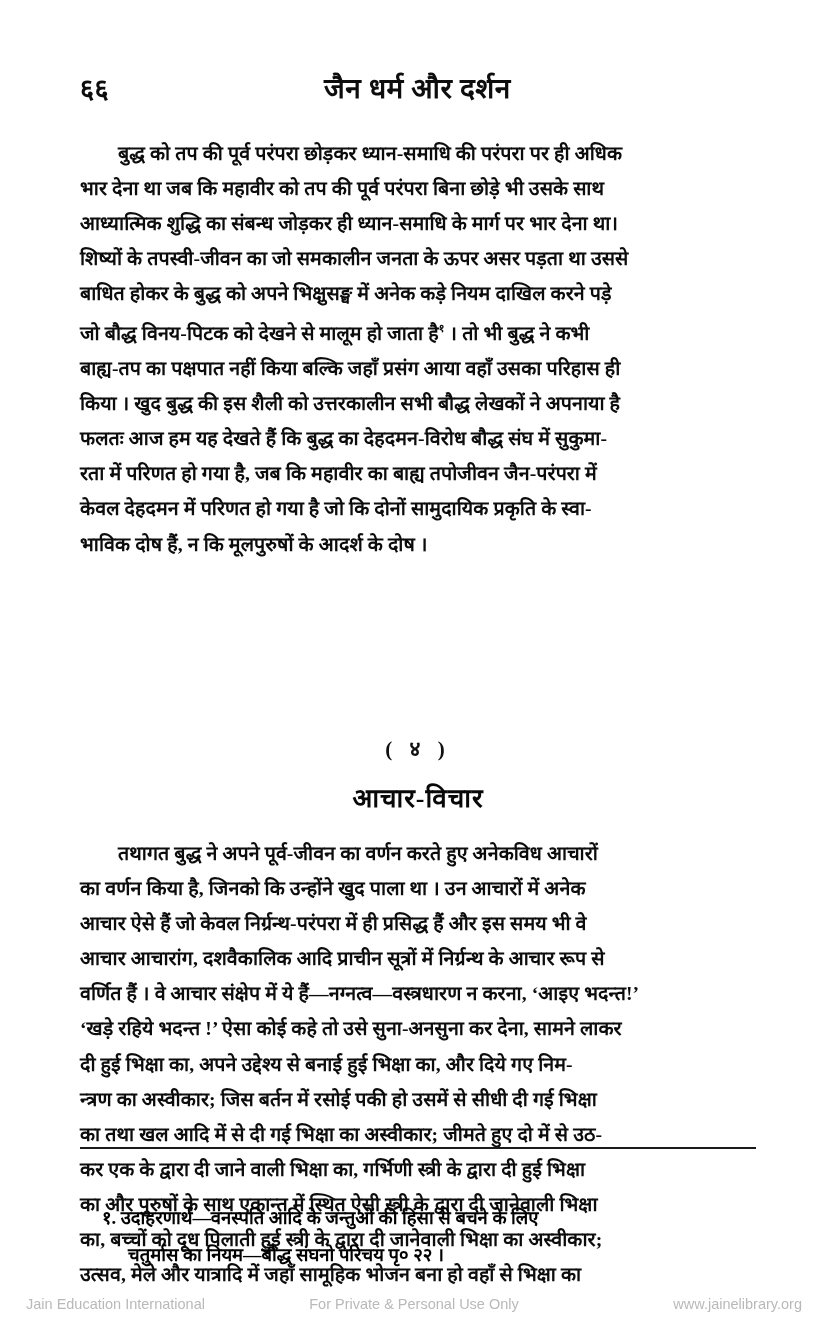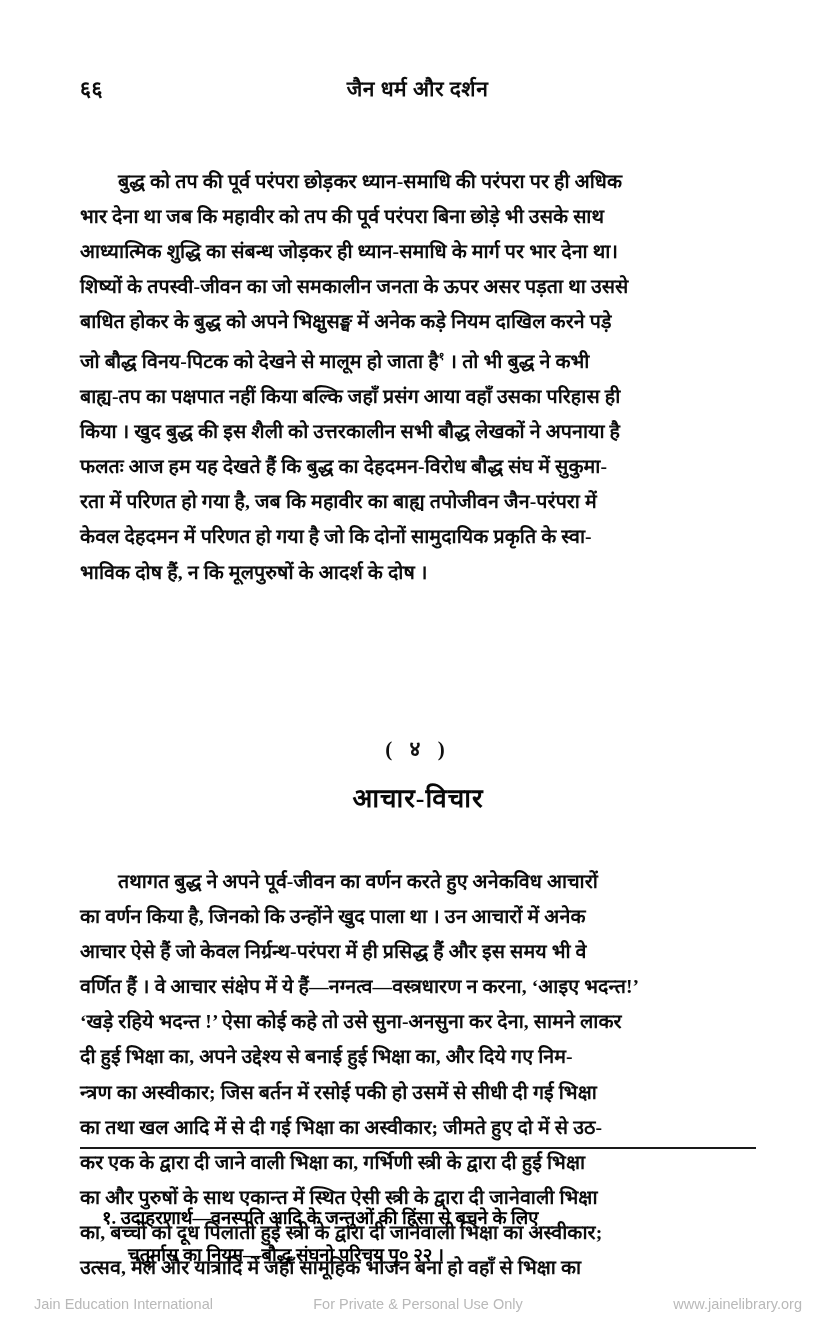--- a/index.html
+++ b/index.html
@@ -22,33 +22,33 @@
     position: absolute;
     top: 74px;
     left: 80px;
     width: 675px;
     height: 32px;
   }
   .folio {
     position: absolute;
     left: 0;
     top: 0;
-    font-size: 21px;
+    font-size: 27px;
     font-weight: 700;
     letter-spacing: .5px;
     line-height: 30px;
     color: #0d0d0d;
   }
   .head-title {
     position: absolute;
     left: 0;
     right: 0;
     top: 0;
     text-align: center;
-    font-size: 21px;
+    font-size: 28px;
     font-weight: 700;
     line-height: 30px;
     letter-spacing: .5px;
     color: #0d0d0d;
   }
 
   
   .textblock {
     position: absolute;
     left: 80px;
@@ -66,21 +66,21 @@
   .para .line {
     display: block;
     white-space: nowrap;
   }
   .para .line.justify {
     display: flex;
     justify-content: space-between;
   }
   .para .line.justify > span { display: inline-block; }
   .para .line.indent { padding-left: 38px; }
-  .para .line.justify.indent { padding-left: 38px; margin-top: 28px; }
+  .para .line.justify.indent { padding-left: 38px; }
 
   .sup {
     font-size: 11px;
     vertical-align: super;
     font-weight: 600;
   }
 
   
   .section-number {
     position: absolute;
@@ -133,21 +133,21 @@
     color: #000000;
     margin-top: 45px;
   }
   .footnote .fline { display: block; white-space: nowrap; }
   .footnote .fline.indent { padding-left: 22px; }
   .footnote .fline.indent2 { padding-left: 48px; }
 
   
   .scan-footer {
     position: absolute;
-    left: 8px;
+    left: 0;
     right: 0;
     top: 1296px;
     height: 24px;
     font-family: "Liberation Sans", "DejaVu Sans", sans-serif;
     font-size: 14.5px;
     color: #b9b9b9;
   }
   .scan-footer .f-left  { position: absolute; left: 26px;  top: 0; }
   .scan-footer .f-mid   { position: absolute; left: 0; right: 0; top: 0; text-align: center; }
   .scan-footer .f-right { position: absolute; right: 26px; top: 0; text-align: center; }
@@ -206,20 +206,23 @@
       <span class="line justify indent">
           <span>तथागत बुद्ध ने अपने पूर्व-जीवन का  वर्णन करते हुए  अनेकविध आचारों</span>
         </span>
       <span class="line justify">
           <span>का वर्णन किया है, जिनको कि उन्होंने  खुद पाला था । उन आचारों  में अनेक</span>
         </span>
       <span class="line justify">
           <span>आचार ऐसे हैं जो केवल  निर्ग्रन्थ-परंपरा में ही प्रसिद्ध हैं  और इस समय भी वे</span>
         </span>
       <span class="line justify">
+          <span>आचार आचारांग, दशवैकालिक आदि प्राचीन सूत्रों में निर्ग्रन्थ के आचार रूप से</span>
+        </span>
+      <span class="line justify">
           <span>वर्णित हैं । वे आचार संक्षेप में ये हैं—नग्नत्व—वस्त्रधारण न करना, ‘आइए भदन्त!’</span>
         </span>
       <span class="line justify">
           <span>‘खड़े रहिये भदन्त !’ ऐसा कोई कहे तो उसे सुना-अनसुना कर देना, सामने लाकर</span>
         </span>
       <span class="line justify">
           <span>दी हुई भिक्षा का, अपने उद्देश्य से बनाई हुई  भिक्षा का,  और दिये गए  निम-</span>
         </span>
       <span class="line justify">
           <span>न्त्रण का अस्वीकार; जिस बर्तन में  रसोई पकी हो  उसमें से सीधी  दी गई भिक्षा</span>

